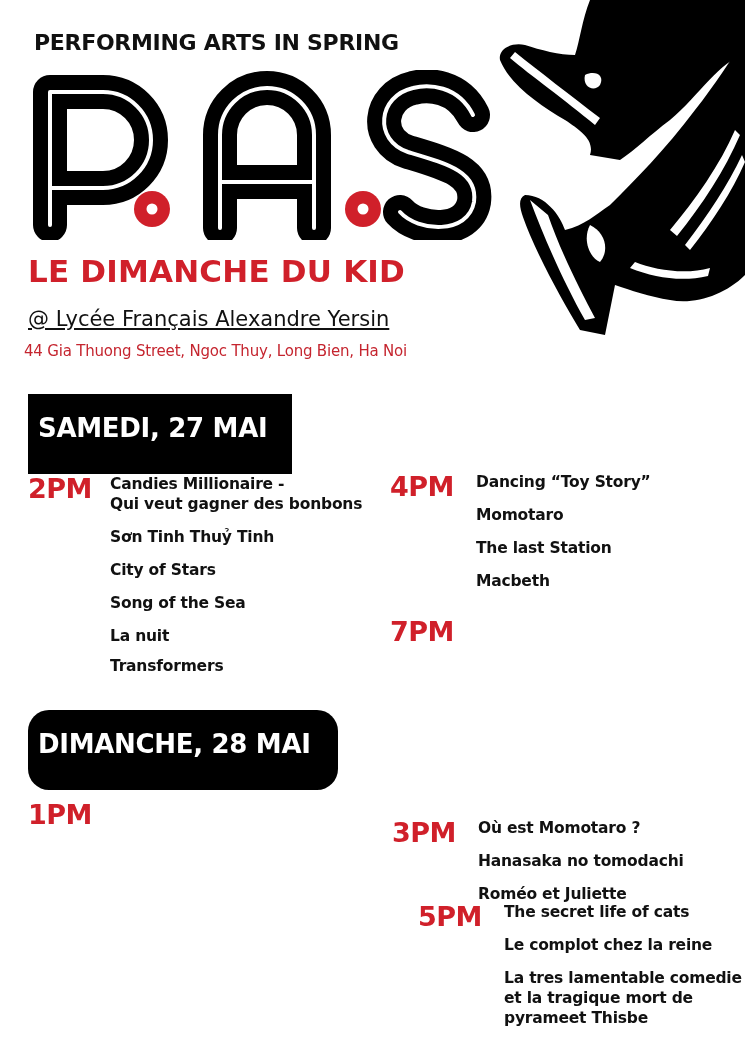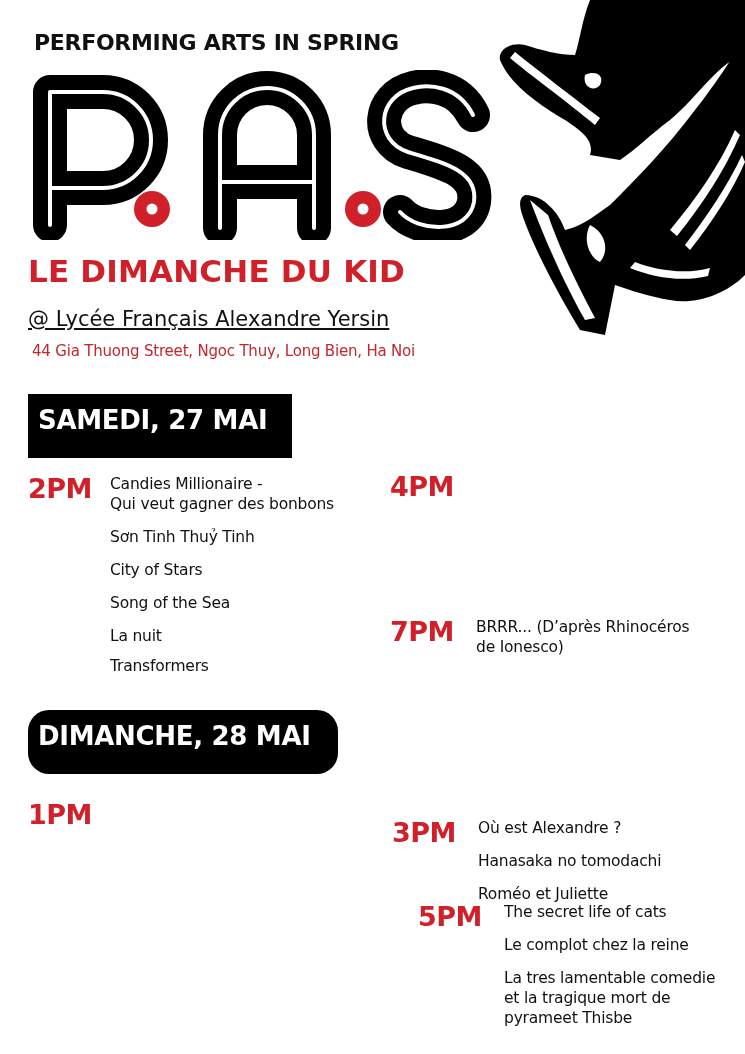--- a/index.html
+++ b/index.html
@@ -3,29 +3,29 @@
 <meta charset="utf-8">
 <style>
   html, body { margin: 0; padding: 0; background: #ffffff; }
   body { width: 745px; height: 1054px; position: relative; overflow: hidden;
          font-family: "DejaVu Sans", "Liberation Sans", sans-serif; color: #111; }
   .abs { position: absolute; }
   .supertitle { left: 34px; top: 30px; font-size: 22px; font-weight: bold; letter-spacing: -0.3px; color: #111; white-space: nowrap; }
   .logo { left: 28px; top: 70px; width: 480px; height: 170px; }
   .subtitle { left: 28px; top: 253px; font-size: 31px; font-weight: bold; color: #d0202a; letter-spacing: 0.2px; white-space: nowrap; }
   .venue { left: 28px; top: 307px; font-size: 21px; color: #111; white-space: nowrap; text-decoration: underline; }
-  .address { left: 32px; top: 342px; font-size: 15px; color: #c5252f; white-space: nowrap; letter-spacing: -0.2px; text-align: right; }
+  .address { left: 24px; top: 342px; font-size: 15px; color: #c5252f; white-space: nowrap; letter-spacing: -0.2px; text-align: right; }
   .dancer { left: 470px; top: 0px; width: 275px; height: 345px; }
-  .daybar { background: #000; color: #fff; font-size: 26px; font-weight: bold; padding: 4px 10px; height: 56px; line-height: 44px; white-space: nowrap; letter-spacing: -0.3px; }
+  .daybar { background: #000; color: #fff; font-size: 26px; font-weight: bold; padding: 12px 10px; height: 56px; line-height: 44px; white-space: nowrap; letter-spacing: -0.3px; }
   .day1 { left: 28px; top: 394px; width: 244px; }
   .day2 { left: 28px; top: 710px; width: 290px; border-radius: 21px; }
   .slot { display: flex; align-items: flex-start; justify-content: flex-end; }
   .time { color: #d0202a; font-size: 27px; font-weight: bold; width: 82px; line-height: 30px; letter-spacing: -0.5px; }
   .items { display: flex; flex-direction: column; }
-  .item { font-size: 15.5px; font-weight: normal; color: #111; line-height: 20px; margin-bottom: 13px; white-space: pre-line; letter-spacing: -0.2px; }
+  .item { font-size: 15.5px; font-weight: bold; color: #111; line-height: 20px; margin-bottom: 13px; white-space: pre-line; letter-spacing: -0.2px; }
   .slot-2pm { left: 28px; top: 474px; }
   .slot-4pm { left: 390px; top: 472px; }
   .slot-7pm { left: 390px; top: 617px; }
   .slot-1pm { left: 28px; top: 800px; }
   .slot-3pm { left: 392px; top: 799px; margin-top: 19px; }
   .slot-5pm { left: 392px; top: 902px; margin-left: 26px; }
   .w-2pm .items { width: 270px; }
   .slot-4pm .time, .slot-7pm .time, .slot-3pm .time, .slot-5pm .time { width: 86px; }
 </style>
 </head>
@@ -81,40 +81,42 @@
     <div class="item">Sơn Tinh Thuỷ Tinh</div>
     <div class="item">City of Stars</div>
     <div class="item">Song of the Sea</div>
     <div class="item" style="margin-bottom:10px">La nuit</div>
     <div class="item">Transformers</div>
   </div>
 </div>
 
 <div class="abs slot slot-4pm">
   <div class="time">4PM</div>
+  <div class="items">
+    <div class="item">Dancing “Toy Story”</div>
+    <div class="item">Momotaro</div>
+    <div class="item">The last Station</div>
+    <div class="item">Macbeth</div>
+  </div>
 </div>
 
 <div class="abs slot slot-7pm">
   <div class="time">7PM</div>
-  <div class="items">
-    <div class="item">BRRR... (D’après Rhinocéros
-de Ionesco)</div>
-  </div>
 </div>
 
 <div class="abs daybar day2">DIMANCHE, 28 MAI</div>
 
 <div class="abs slot slot-1pm">
   <div class="time">1PM</div>
 </div>
 
 <div class="abs slot slot-3pm">
   <div class="time">3PM</div>
   <div class="items">
-    <div class="item">Où est Alexandre ?</div>
+    <div class="item">Où est Momotaro ?</div>
     <div class="item">Hanasaka no tomodachi</div>
     <div class="item">Roméo et Juliette</div>
   </div>
 </div>
 
 <div class="abs slot slot-5pm">
   <div class="time">5PM</div>
   <div class="items">
     <div class="item">The secret life of cats</div>
     <div class="item">Le complot chez la reine</div>

